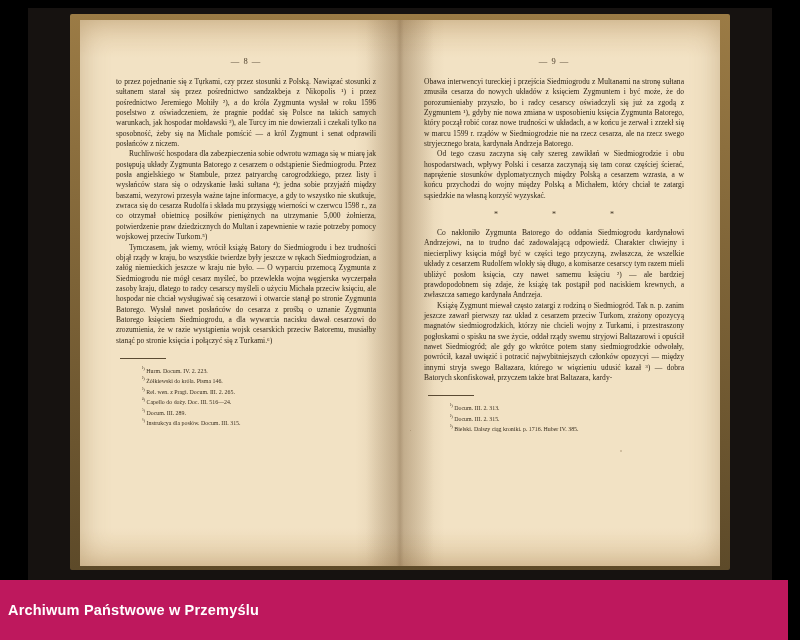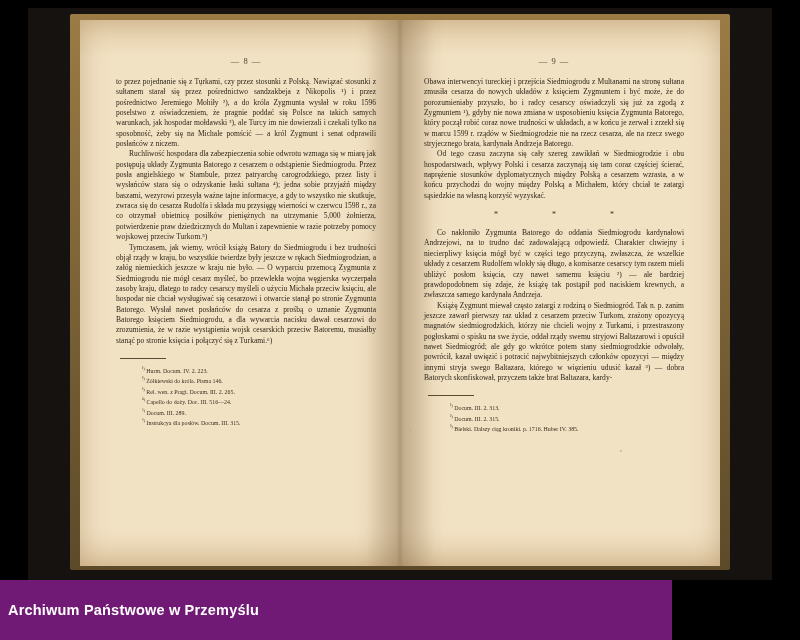--- a/index.html
+++ b/index.html
@@ -142,23 +142,23 @@
   .gutter-shade-r { left: 320px; background: linear-gradient(90deg, rgba(120,92,58,0.30) 0%, rgba(120,92,58,0) 100%); }
 
   
   .speck { position: absolute; background: rgba(120,95,60,0.35); border-radius: 50%; pointer-events: none; }
 
   
   #watermark-bar {
     position: absolute;
     left: 0;
     bottom: 0;
-    width: 672px;
+    width: 788px;
     height: 60px;
-    background: #701a75;
+    background: #be185d;
     display: flex;
     align-items: center;
   }
   #watermark-text {
     color: #ffffff;
     font-family: "Liberation Sans", sans-serif;
     font-weight: bold;
     font-size: 14.5px;
     margin-left: 8px;
     letter-spacing: 0.2px;

